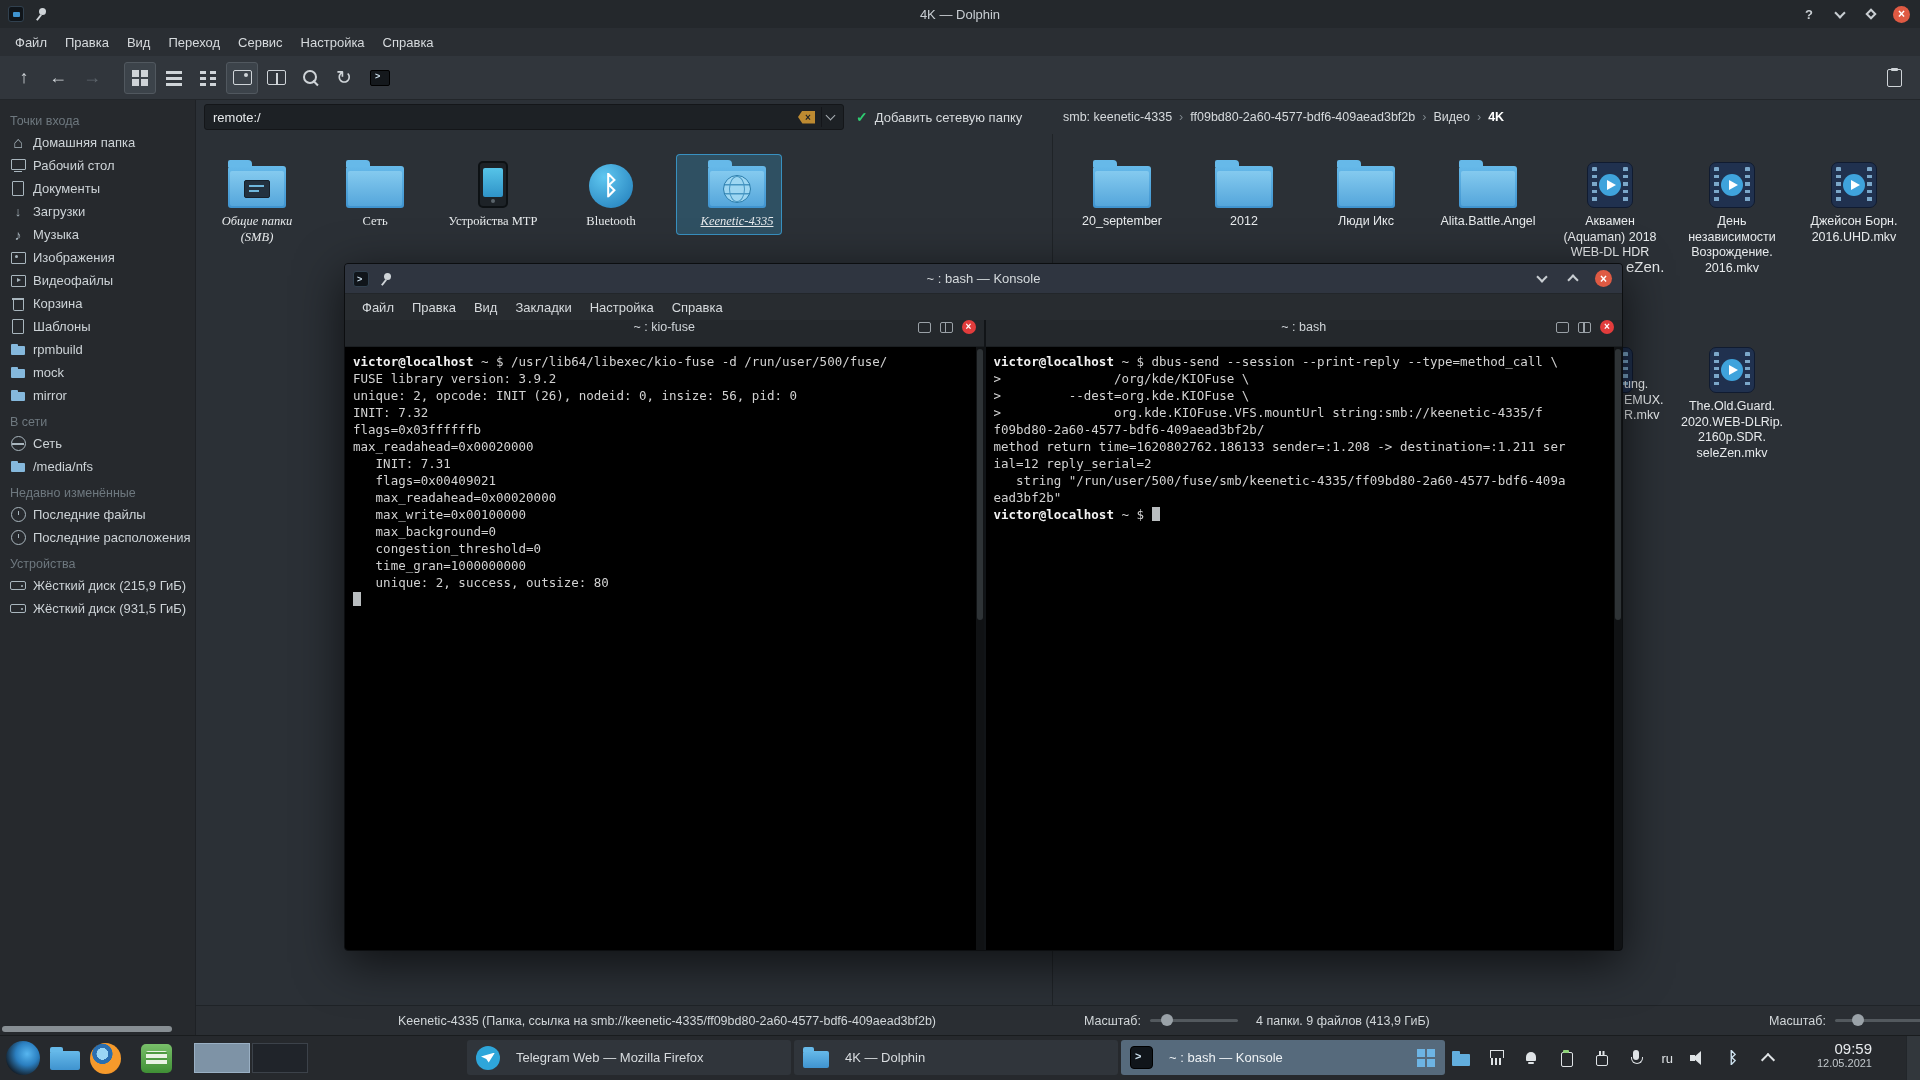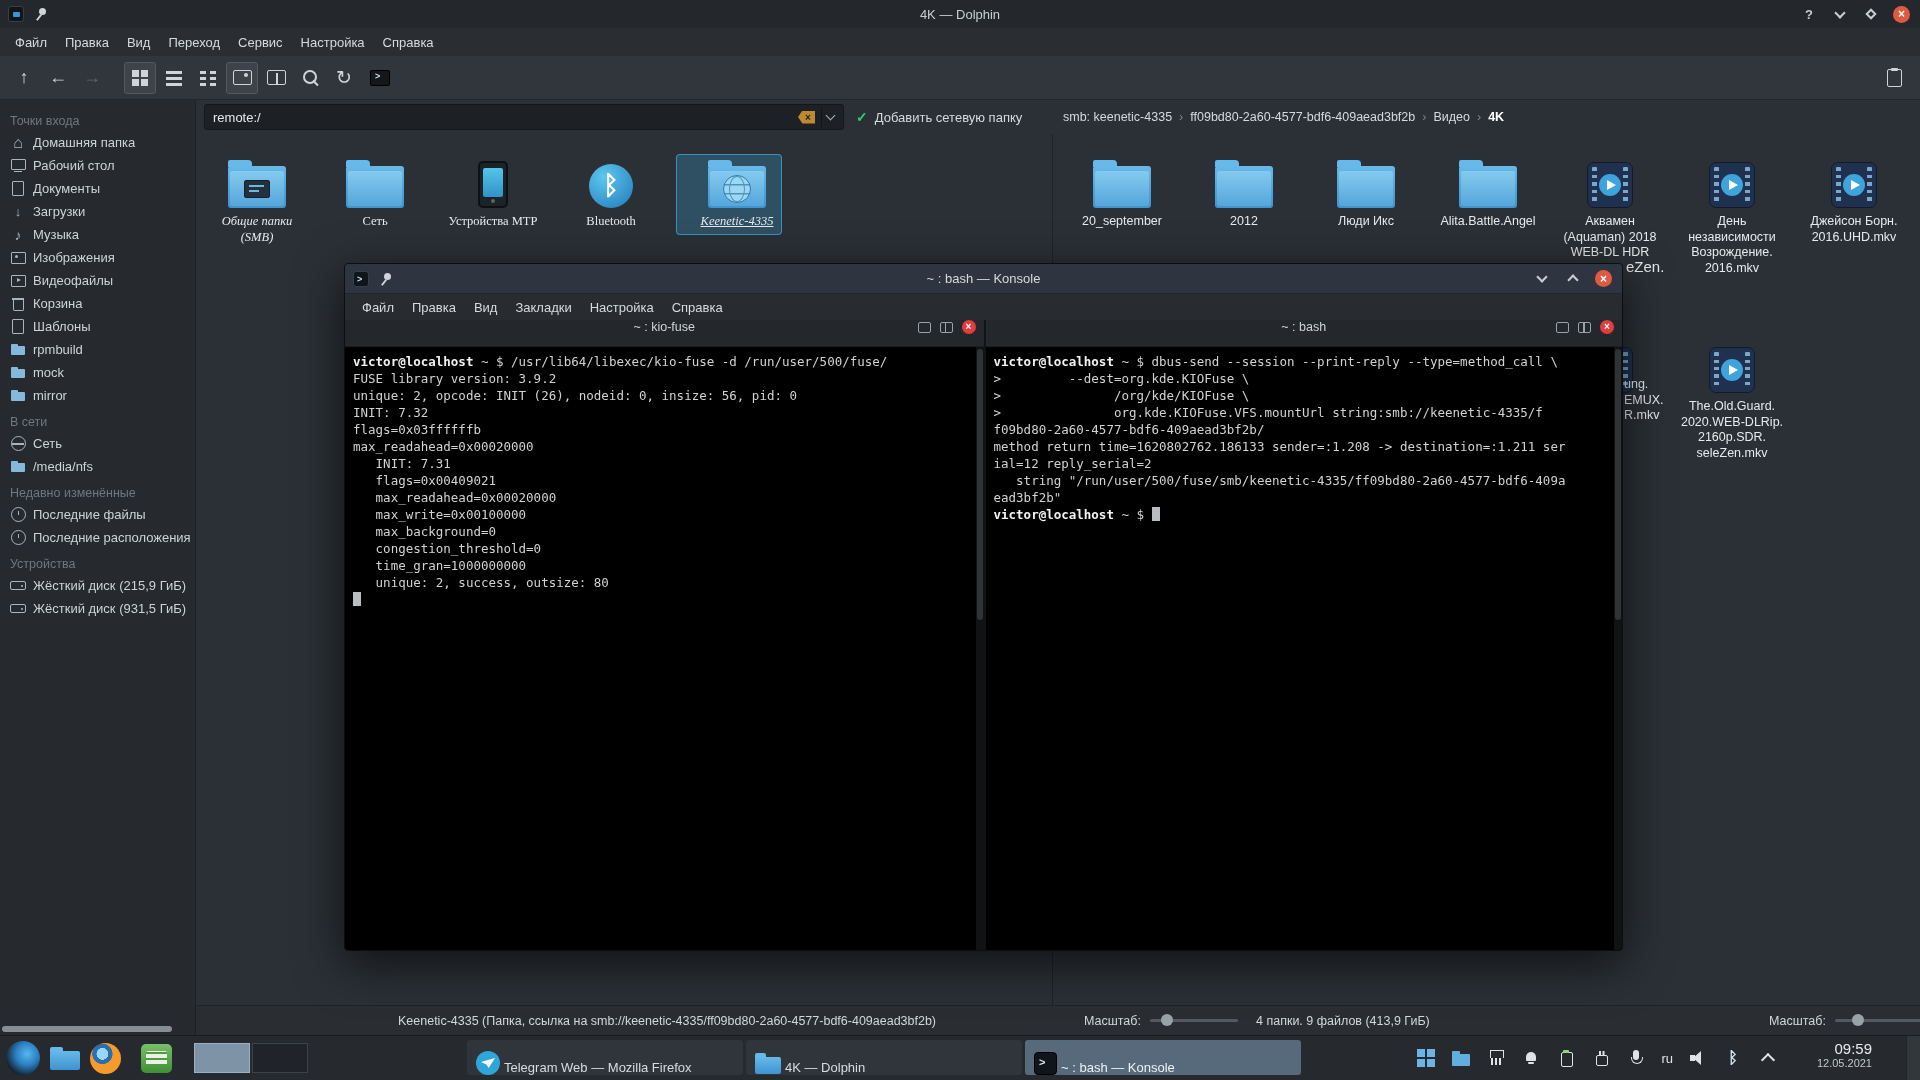--- a/index.html
+++ b/index.html
@@ -176,21 +176,21 @@
   .tk-folder { width:30px; height:24px; position:relative; flex:none; }
   .tk-folder::before { content:""; position:absolute; left:0; top:5px; width:30px; height:19px; background:linear-gradient(180deg,#66b9e9,#3f93cf); border-radius:2px; }
   .tk-folder::after { content:""; position:absolute; left:0; top:1px; width:13px; height:5px; background:#66b9e9; border-radius:2px 2px 0 0; }
   .tk-firefox { width:31px; height:31px; border-radius:50%; background:radial-gradient(circle at 40% 35%, #9ad7f5 0 21%, #2a6fb0 22% 36%, #f69a2b 38% 72%, #d9600b 100%); flex:none; }
   .tk-keyboard { width:31px; height:29px; border-radius:5px; background:linear-gradient(180deg,#79c06a,#3f8f35); position:relative; flex:none; margin-left:10px; }
   .tk-keyboard::before { content:""; position:absolute; inset:7px 5px; background:#e9f2e4; border-radius:2px; background-image:repeating-linear-gradient(0deg,#4f9a42 0 2px,transparent 2px 6px); }
   .pager { display:flex; gap:2px; margin-left:12px; flex:none; }
   .pcell { width:56px; height:30px; background:#20242a; border:1px solid #3c424a; }
   .pcell.active { background:#7e93a6; border-color:#9ab0c4; }
   .tasks { position:absolute; left:467px; top:4px; bottom:5px; display:flex; gap:3px; }
-  .task { width:276px; display:flex; align-items:flex-end; gap:4px; padding:0 9px; background:#30353b; border-radius:3px; font-size:13px; color:#d8dcdf; overflow:hidden; white-space:nowrap; }
+  .task { width:324px; display:flex; align-items:center; gap:16px; padding:0 9px; background:#30353b; border-radius:3px; font-size:13px; color:#d8dcdf; overflow:hidden; white-space:nowrap; }
   .task.active { background:#566a7c; color:#eef2f5; }
   .task-label { overflow:hidden; text-overflow:ellipsis; }
   .ti-telegram { width:24px; height:24px; border-radius:50%; background:#2ea6da; position:relative; flex:none; }
   .ti-telegram::before { content:""; position:absolute; left:5px; top:7px; width:14px; height:10px; background:#fff; clip-path:polygon(0 40%,100% 0,55% 100%,38% 65%); }
   .ti-dolphin { width:26px; height:22px; position:relative; flex:none; }
   .ti-dolphin::before { content:""; position:absolute; left:0; top:4px; width:26px; height:17px; background:linear-gradient(180deg,#66b9e9,#3f93cf); border-radius:2px; }
   .ti-dolphin::after { content:""; position:absolute; left:0; top:0; width:11px; height:5px; background:#66b9e9; border-radius:2px 2px 0 0; }
   .ti-konsole { width:23px; height:23px; border-radius:4px; background:#10151a; border:1px solid #000; position:relative; flex:none; }
   .ti-konsole::before { content:">"; position:absolute; left:4px; top:3px; color:#cfe3f0; font-size:11px; font-weight:bold; }
   .tray { position:absolute; right:142px; top:0; bottom:0; display:flex; align-items:center; gap:15px; }
@@ -666,23 +666,23 @@
             <span class="ph-ico"></span>
             <span class="ph-ico b"></span>
             <span class="pclose"></span>
           </div>
         </div>
         <div class="k-term">
           <div>
 
               <div class="tline"><span class="p">victor@localhost</span><span class="t"> ~ $ dbus-send --session --print-reply --type=method_call \</span></div>
 
+              <div class="tline"><span class="p"></span><span class="t">&gt;               /org/kde/KIOFuse \</span></div>
+
               <div class="tline"><span class="p"></span><span class="t">&gt;         --dest=org.kde.KIOFuse \</span></div>
-
-              <div class="tline"><span class="p"></span><span class="t">&gt;               /org/kde/KIOFuse \</span></div>
 
               <div class="tline"><span class="p"></span><span class="t">&gt;               org.kde.KIOFuse.VFS.mountUrl string:smb://keenetic-4335/f</span></div>
 
               <div class="tline"><span class="p"></span><span class="t">f09bd80-2a60-4577-bdf6-409aead3bf2b/</span></div>
 
               <div class="tline"><span class="p"></span><span class="t">method return time=1620802762.186133 sender=:1.208 -&gt; destination=:1.211 ser</span></div>
 
               <div class="tline"><span class="p"></span><span class="t">ial=12 reply_serial=2</span></div>
 
               <div class="tline"><span class="p"></span><span class="t">   string "/run/user/500/fuse/smb/keenetic-4335/ff09bd80-2a60-4577-bdf6-409a</span></div>

